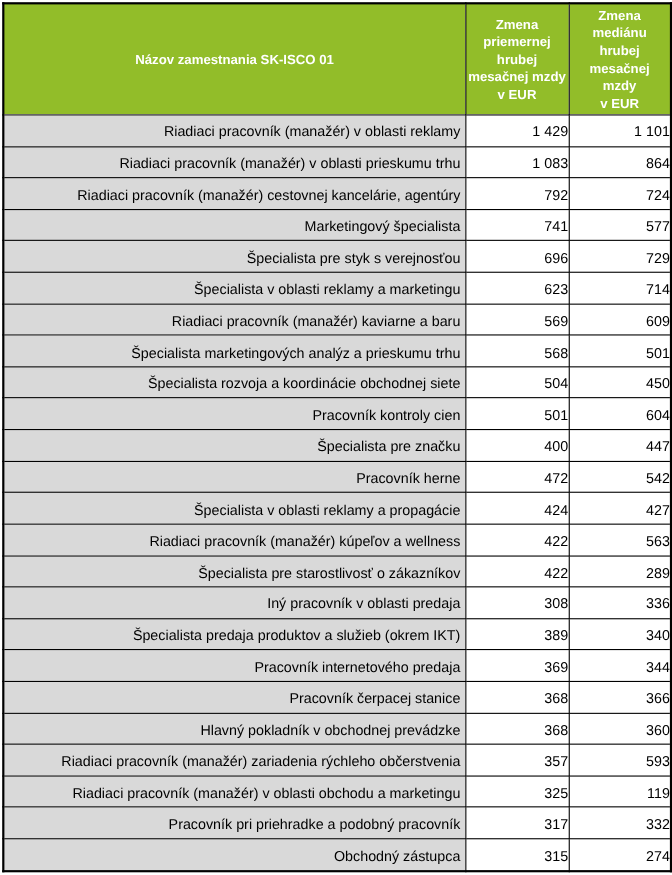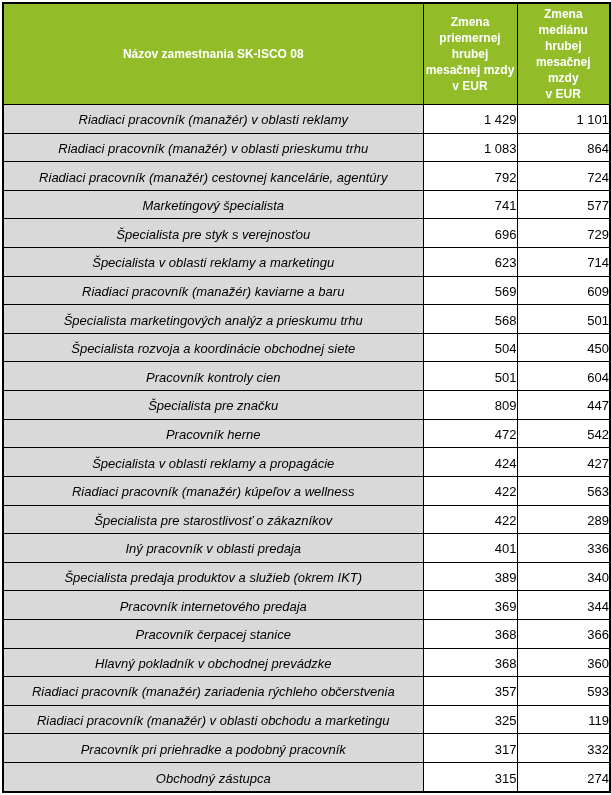--- a/index.html
+++ b/index.html
@@ -42,42 +42,41 @@
   .wage-table thead th.val-h{
     white-space:pre-line;
   }
   .wage-table td{
     font-size:13px;
     vertical-align:middle;
     padding:0;
   }
   .wage-table td.name-cell{
     background:var(--name-bg);
-    text-align:center;
+    text-align:right;
     padding:3px 4px 1px 4px;
-    font-style:italic;
   }
   .wage-table td.value-cell{
     background:var(--value-bg);
     text-align:right;
     padding-top:2px;
   }
 </style>
 </head>
 <body>
 
 <table class="wage-table">
   <colgroup>
     <col style="width:420px">
     <col style="width:94px">
     <col style="width:93px">
   </colgroup>
   <thead>
     <tr>
-      <th class="name-h">Názov zamestnania SK-ISCO 08</th>
+      <th class="name-h">Názov zamestnania SK-ISCO 01</th>
       <th class="val-h">Zmena
 priemernej
 hrubej
 mesačnej mzdy
 v EUR</th>
       <th class="val-h">Zmena
 mediánu
 hrubej
 mesačnej mzdy
 v EUR</th>
@@ -129,21 +128,21 @@
         <td class="value-cell">504</td>
         <td class="value-cell">450</td>
       </tr>
       <tr>
         <td class="name-cell">Pracovník kontroly cien</td>
         <td class="value-cell">501</td>
         <td class="value-cell">604</td>
       </tr>
       <tr>
         <td class="name-cell">Špecialista pre značku</td>
-        <td class="value-cell">809</td>
+        <td class="value-cell">400</td>
         <td class="value-cell">447</td>
       </tr>
       <tr>
         <td class="name-cell">Pracovník herne</td>
         <td class="value-cell">472</td>
         <td class="value-cell">542</td>
       </tr>
       <tr>
         <td class="name-cell">Špecialista v oblasti reklamy a propagácie</td>
         <td class="value-cell">424</td>
@@ -154,21 +153,21 @@
         <td class="value-cell">422</td>
         <td class="value-cell">563</td>
       </tr>
       <tr>
         <td class="name-cell">Špecialista pre starostlivosť o zákazníkov</td>
         <td class="value-cell">422</td>
         <td class="value-cell">289</td>
       </tr>
       <tr>
         <td class="name-cell">Iný pracovník v oblasti predaja</td>
-        <td class="value-cell">401</td>
+        <td class="value-cell">308</td>
         <td class="value-cell">336</td>
       </tr>
       <tr>
         <td class="name-cell">Špecialista predaja produktov a služieb (okrem IKT)</td>
         <td class="value-cell">389</td>
         <td class="value-cell">340</td>
       </tr>
       <tr>
         <td class="name-cell">Pracovník internetového predaja</td>
         <td class="value-cell">369</td>

